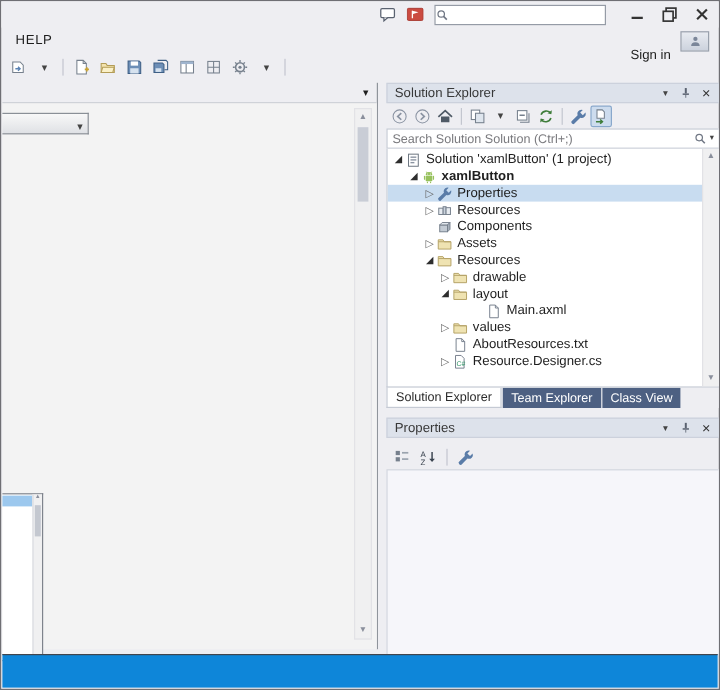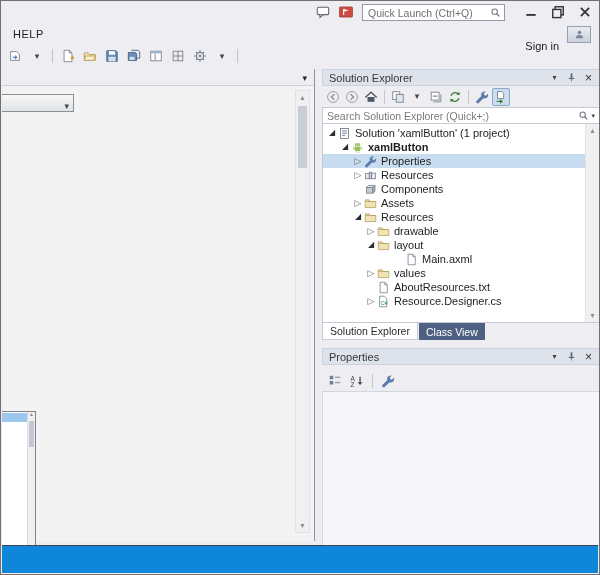--- a/index.html
+++ b/index.html
@@ -101,21 +101,20 @@
         </span>
         <span class="tbtn">
           <svg viewBox="0 0 18 14">
             <rect x="0.5" y="0.5" width="17" height="13" rx="1.5" fill="#cb4b41" stroke="#a83a32"></rect>
             <path d="M6 3 v8" stroke="#fff" stroke-width="1.4"></path>
             <path d="M6 3 L12.5 4.8 L6 6.8 Z" fill="#fff"></path>
           </svg>
         </span>
       </div>
     <div class="quick">
-      <span class="quick-text">Quick Launch (Ctrl+Q)</span>
       <span class="qicon">
           <svg viewBox="0 0 16 16">
             <circle cx="6.8" cy="6.8" r="3.9" fill="none" stroke="#707784" stroke-width="1.5"></circle>
             <line x1="9.7" y1="9.7" x2="13.6" y2="13.6" stroke="#707784" stroke-width="1.9"></line>
           </svg>
         </span>
     </div>
     <div class="win-controls">
         <span class="tbtn">
           <svg viewBox="0 0 12 12">
@@ -320,21 +319,21 @@
           </svg>
         </span>
         <span class="tbtn pressed">
           <svg viewBox="0 0 16 16">
             <path d="M4 1.8 h5 l2 2 v6 h-7 z" fill="#fff" stroke="#76808d"></path>
             <path d="M3 13 h6 M7 11 l2.2 2 L7 15" fill="none" stroke="#3f7d3a" stroke-width="1.4"></path>
           </svg>
         </span>
       </div>
     <div class="se-search">
-      <span class="se-search-text">Search Solution Explorer (Quick+;)</span>
+      <span class="se-search-text">Search Solution Solution (Ctrl+;)</span>
       <span style="display:inline-flex">
           <svg viewBox="0 0 16 16">
             <circle cx="6.8" cy="6.8" r="3.9" fill="none" stroke="#707784" stroke-width="1.5"></circle>
             <line x1="9.7" y1="9.7" x2="13.6" y2="13.6" stroke="#707784" stroke-width="1.9"></line>
           </svg>
         </span>
       <span style="display:inline-flex">
           <span class="glyph" style="font-size:7px">▾</span>
         </span>
     </div>
@@ -484,20 +483,21 @@
             <svg viewBox="0 0 16 16">
               <path d="M3.2 1.5 h5.8 l3 3 v10 H3.2 z" fill="#fff" stroke="#76808d"></path>
               <text x="4.3" y="12" font-size="7" fill="#2e9464" font-family="sans-serif">C#</text>
             </svg>
           </span>
           <span class="tlabel">Resource.Designer.cs</span>
         </div>
       </div>
     <div class="se-tabs">
         <span class="tab active">Solution Explorer</span>
+        <span class="tab inactive">Team Explorer</span>
         <span class="tab inactive">Class View</span>
       </div>
   </div>
 
   <div class="props-panel">
     <div class="panel-header">
       <span class="panel-title">Properties</span>
       <span class="header-icons">
           <span class="tbtn">
             <span class="glyph">▾</span>

